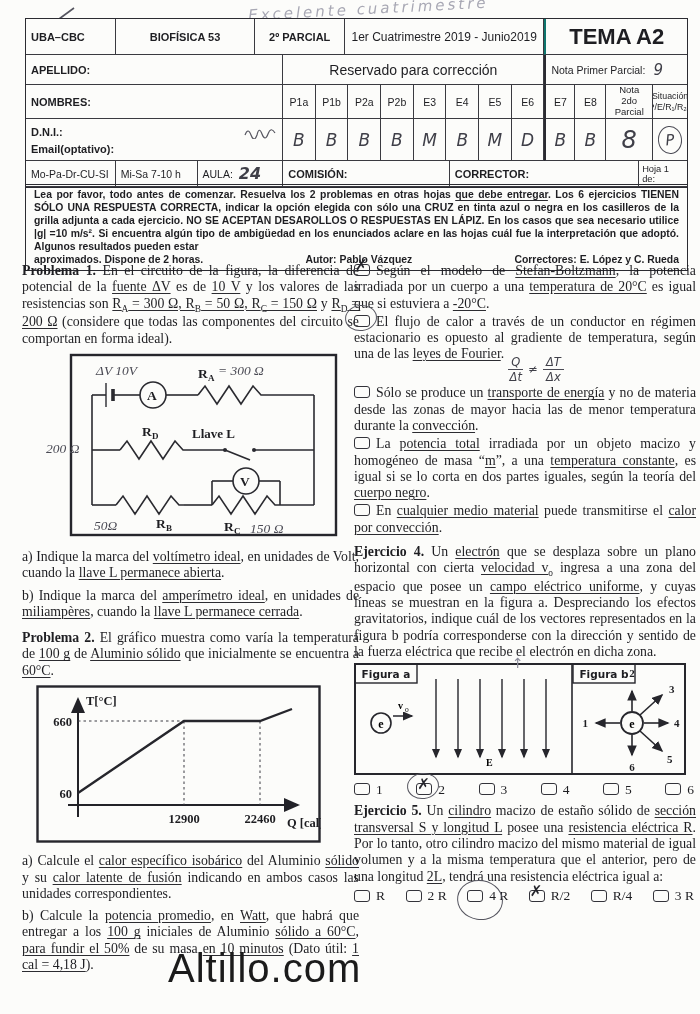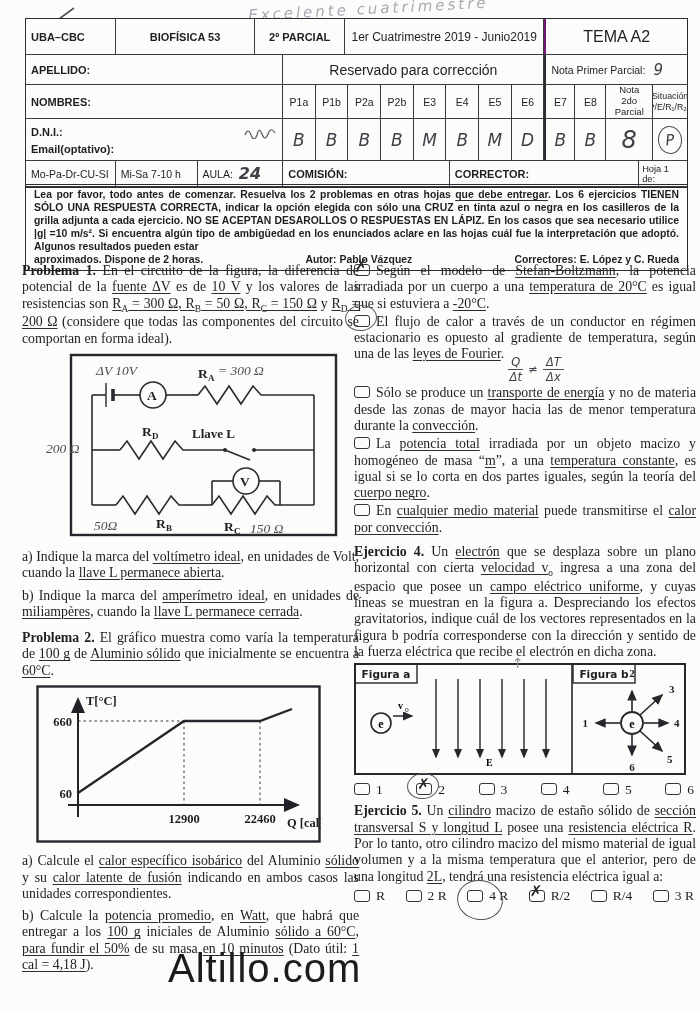--- a/index.html
+++ b/index.html
@@ -17,21 +17,21 @@
   .pen-arrow{position:absolute;left:30px;top:6px;}
   
   .htable{position:absolute;left:25px;top:18px;width:663px;border:1.8px solid #2b2b31;
     font-family:"Liberation Sans", sans-serif;box-sizing:border-box;background:#fcfcfa;}
   .hrow{display:flex;width:100%;box-sizing:border-box;}
   .hcell{box-sizing:border-box;border-right:1.2px solid #3a3a40;border-bottom:1.2px solid #3a3a40;
     display:flex;align-items:center;padding:0 5px;overflow:hidden;}
   .hcell:last-child{border-right:none;}
   .lblb{font-weight:bold;font-size:11px;}
   .lbls{font-size:10.5px;}
-  .tema{font-size:16px;font-weight:normal;justify-content:center;border-left:2px solid #701a75;}
+  .tema{font-size:22px;font-weight:bold;justify-content:center;border-left:2px solid #0f766e;}
   .center{justify-content:center;text-align:center;}
   .gradebox{justify-content:center;}
   .circle-p{display:inline-block;border:1.8px solid #4b4b55;border-radius:50%;
     width:24px;height:26px;text-align:center;line-height:26px;transform:rotate(-6deg);}
   
   .instr{position:absolute;left:25px;top:184px;width:663px;box-sizing:border-box;
     border:1.8px solid #2b2b31;padding:4px 8px 3px;font-family:"Liberation Sans", sans-serif;
     font-weight:bold;font-size:10.4px;line-height:1.24;text-align:justify;}
   .instr .tailrow{display:flex;justify-content:space-between;margin-top:1px;}
   

